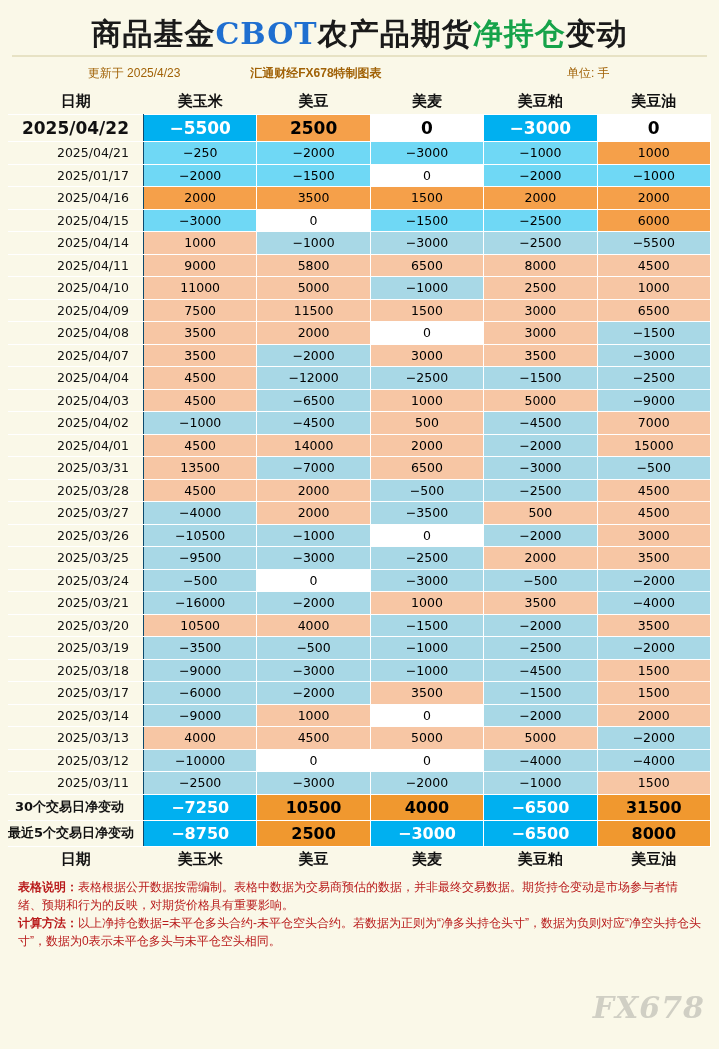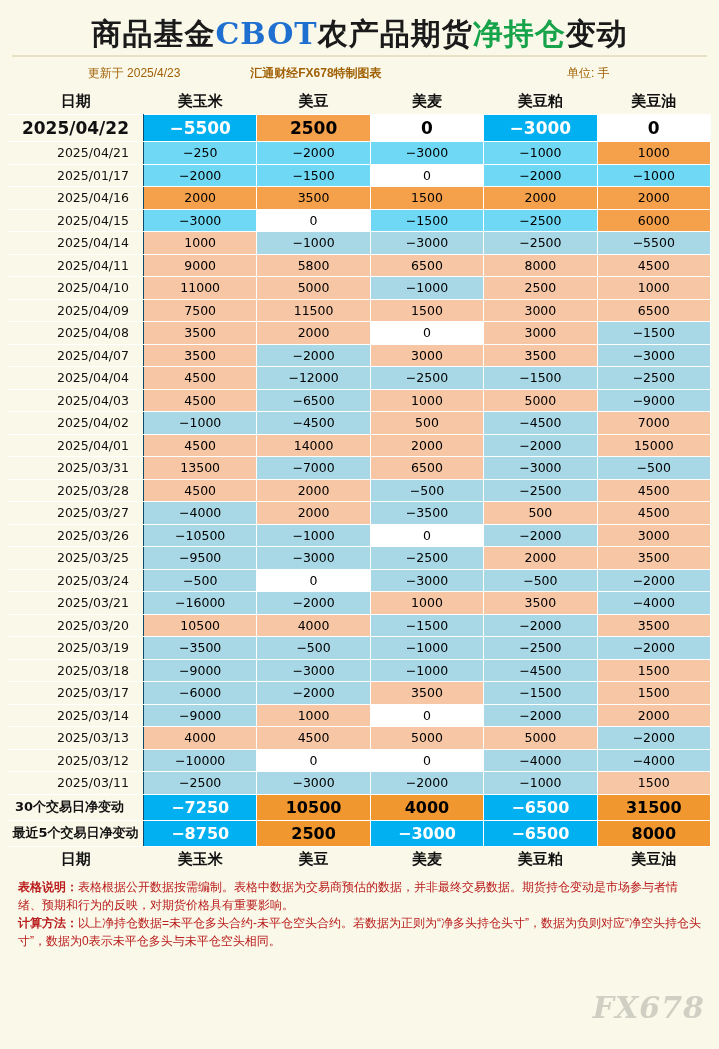--- a/index.html
+++ b/index.html
@@ -376,21 +376,21 @@
         </tr>
         <tr class="row-sum">
           <td class="dcell bold" style="text-align: center; padding-right: 12px;">30个交易日净变动</td>
           <td class="c-cyan">−7250</td>
           <td class="c-orange-d">10500</td>
           <td class="c-orange-d">4000</td>
           <td class="c-cyan">−6500</td>
           <td class="c-orange-d">31500</td>
         </tr>
         <tr class="row-sum">
-          <td class="dcell bold" style="text-align: center; padding-right: 0px;">最近5个交易日净变动</td>
+          <td class="dcell bold" style="text-align: left; padding-right: 0px;">最近5个交易日净变动</td>
           <td class="c-cyan">−8750</td>
           <td class="c-orange-d">2500</td>
           <td class="c-cyan">−3000</td>
           <td class="c-cyan">−6500</td>
           <td class="c-orange-d">8000</td>
         </tr>
       </tbody>
     <tfoot>
       <tr>
         <th>日期</th>

